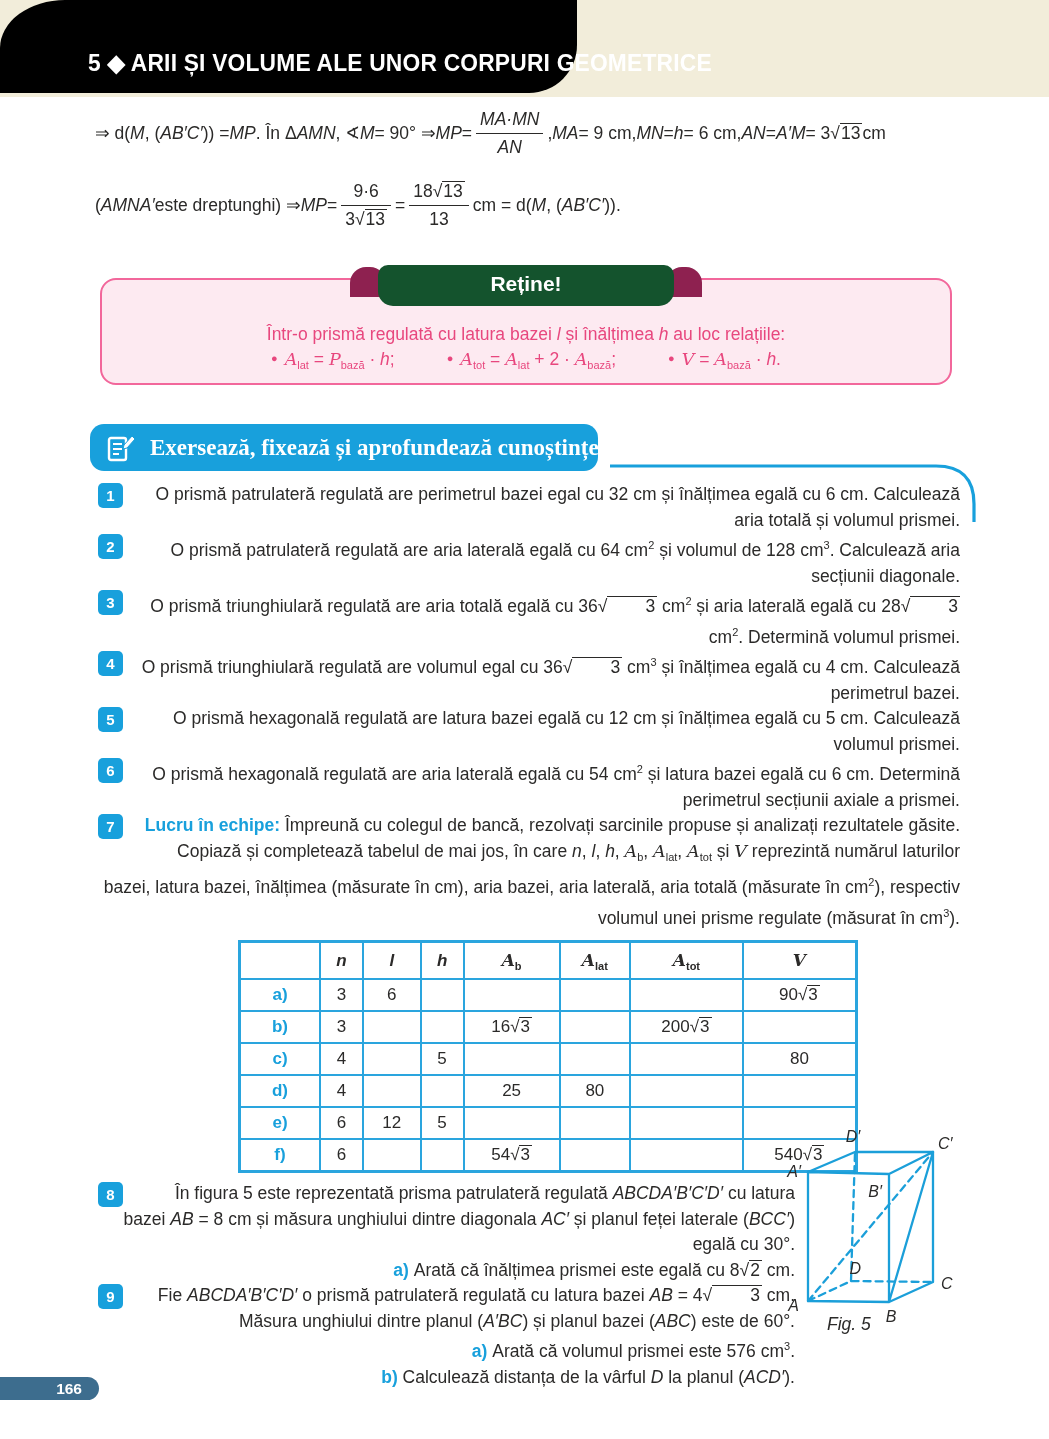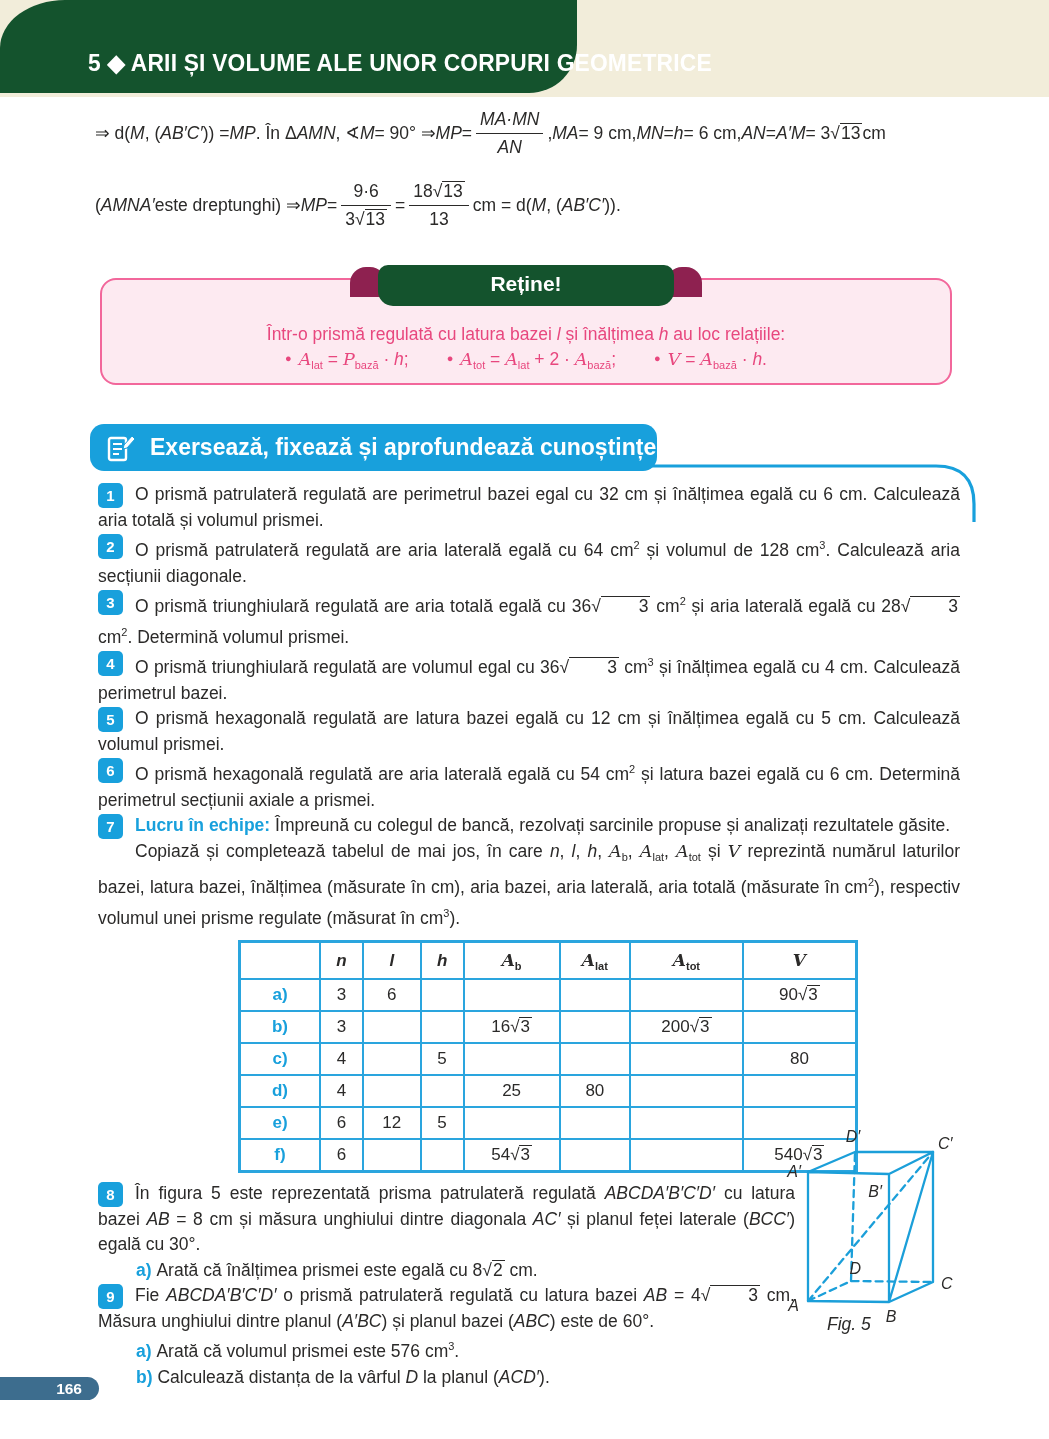--- a/index.html
+++ b/index.html
@@ -2,21 +2,21 @@
 <html lang="ro"><head>
 <meta charset="utf-8">
 <style>
   html,body{margin:0;padding:0;}
   body{
     width:1049px;height:1439px;position:relative;background:#ffffff;
     font-family:"Liberation Sans",sans-serif;color:#2b2a29;overflow:hidden;
   }
   
   .cream-strip{position:absolute;left:0;top:0;width:1049px;height:97px;background:#f2edda;}
-  .banner{position:absolute;left:0;top:0;width:577px;height:93px;background:#14532d;
+  .banner{position:absolute;left:0;top:0;width:577px;height:93px;background:#000000;
     border-top-left-radius:65px 48px;border-bottom-right-radius:48px;
     display:flex;align-items:flex-end;box-sizing:border-box;padding:0 0 16px 88px;}
   .banner-title{color:#fff;font-weight:bold;font-size:23.5px;letter-spacing:.2px;white-space:nowrap;transform:scaleX(.97);transform-origin:left center;}
   
   .math{position:absolute;left:95px;top:104px;width:868px;font-size:17.5px;color:#2b2a29;}
   .math-line{margin:0 0 14px 0;min-height:58px;display:flex;align-items:center;flex-wrap:wrap;}
   .i{font-style:italic;}
   .b{font-weight:bold;}
   .blue{color:#18a0dc;}
   .sup{font-size:11px;vertical-align:7px;}
@@ -32,32 +32,32 @@
     border:2.5px solid #f2679b;border-radius:16px;color:#e8477e;font-size:17.5px;}
   .ribbon{position:absolute;left:50%;top:-15px;transform:translateX(-50%);
     background:#14532d;color:#fff;font-weight:bold;font-size:21px;
     padding:7px 0 10px;width:296px;text-align:center;
     border-radius:10px 10px 15px 15px;z-index:2;}
   .fold{position:absolute;top:-13px;width:36px;height:30px;background:#8e2150;border-radius:16px 16px 0 0;z-index:1;}
   .fold-left{left:calc(50% - 176px);}
   .fold-right{right:calc(50% - 176px);}
   .retine-body{padding:44px 14px 0 14px;}
   .retine-intro{margin:0;text-align:center;}
-  .retine-formulas{display:flex;justify-content:center;gap:38px;margin-top:4px;}
+  .retine-formulas{display:flex;justify-content:center;gap:52px;margin-top:4px;}
   .bullet{font-size:11px;vertical-align:3px;margin-right:7px;}
   
-  .sect{position:absolute;left:90px;top:424px;width:567px;height:47px;background:#18a0dc;
-    border-radius:14px;display:flex;align-items:center;box-sizing:border-box;padding-left:16px;z-index:2;}
+  .sect{position:absolute;left:90px;top:424px;width:508px;height:47px;background:#18a0dc;
+    border-radius:14px;display:flex;align-items:center;box-sizing:border-box;padding-left:16px;z-index:2;font-family:Liberation Serif, serif;}
   .sect-icon{width:30px;height:30px;flex:0 0 30px;}
   .sect-title{color:#fff;font-weight:bold;font-size:23px;margin-left:14px;white-space:nowrap;}
   .swoosh{position:absolute;left:90px;top:438px;width:900px;height:92px;z-index:1;}
   
   .exwrap{position:absolute;left:98px;top:482px;width:862px;font-size:17.5px;line-height:25.5px;text-align:justify;}
   .ex{position:relative;margin:0;}
-  .ex p{margin:0;}
+  .ex p{margin:0;text-align:right;}
   .lead{text-indent:37px;}
   .badge{position:absolute;left:0;top:1px;width:25px;height:25px;background:#18a0dc;color:#fff;
     font-weight:bold;font-size:15px;border-radius:5px;display:flex;align-items:center;justify-content:center;text-indent:0;}
   .sub-item{margin-left:38px !important;text-align:left;}
   .narrow{width:697px;}
   
   table.ptable{border-collapse:collapse;margin:9px 0 8px 140px;width:620px;text-align:center;
     border:3px solid #2aa5de;font-size:17px;line-height:normal;text-indent:0;}
   .ptable th,.ptable td{border:2px solid #2aa5de;padding:1px 6px;}
   .ptable th{height:33px;font-weight:bold;}

